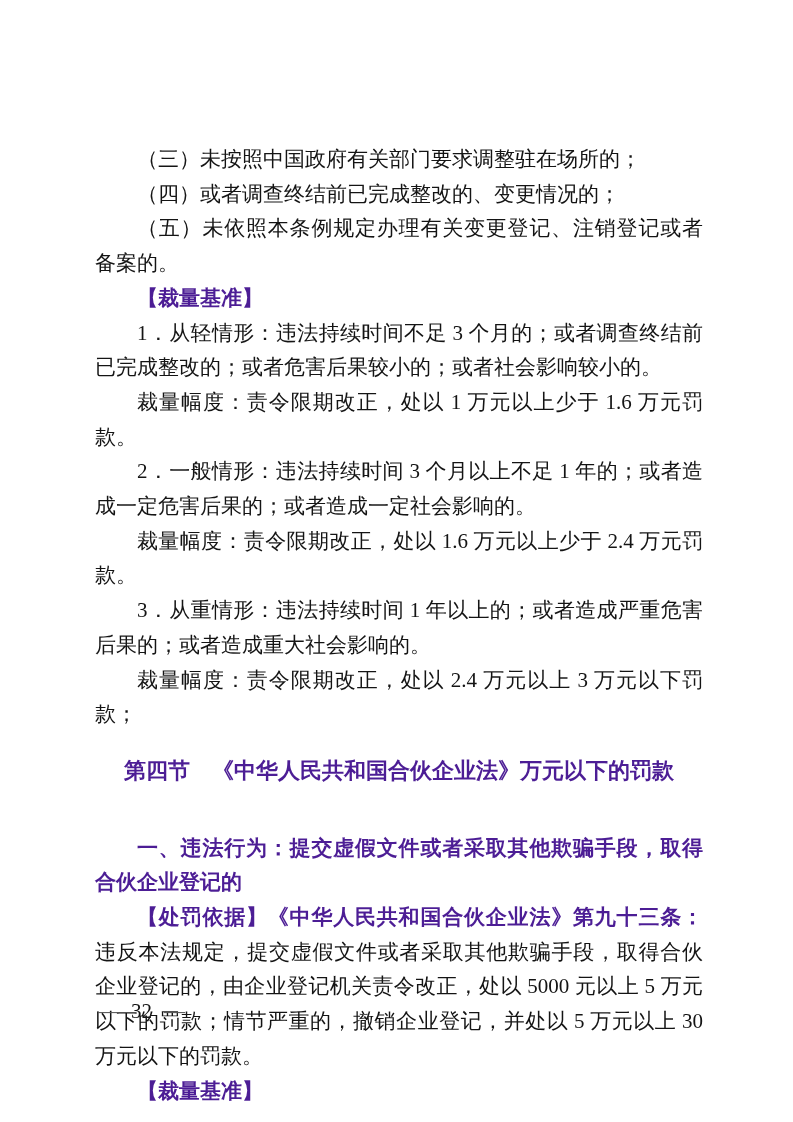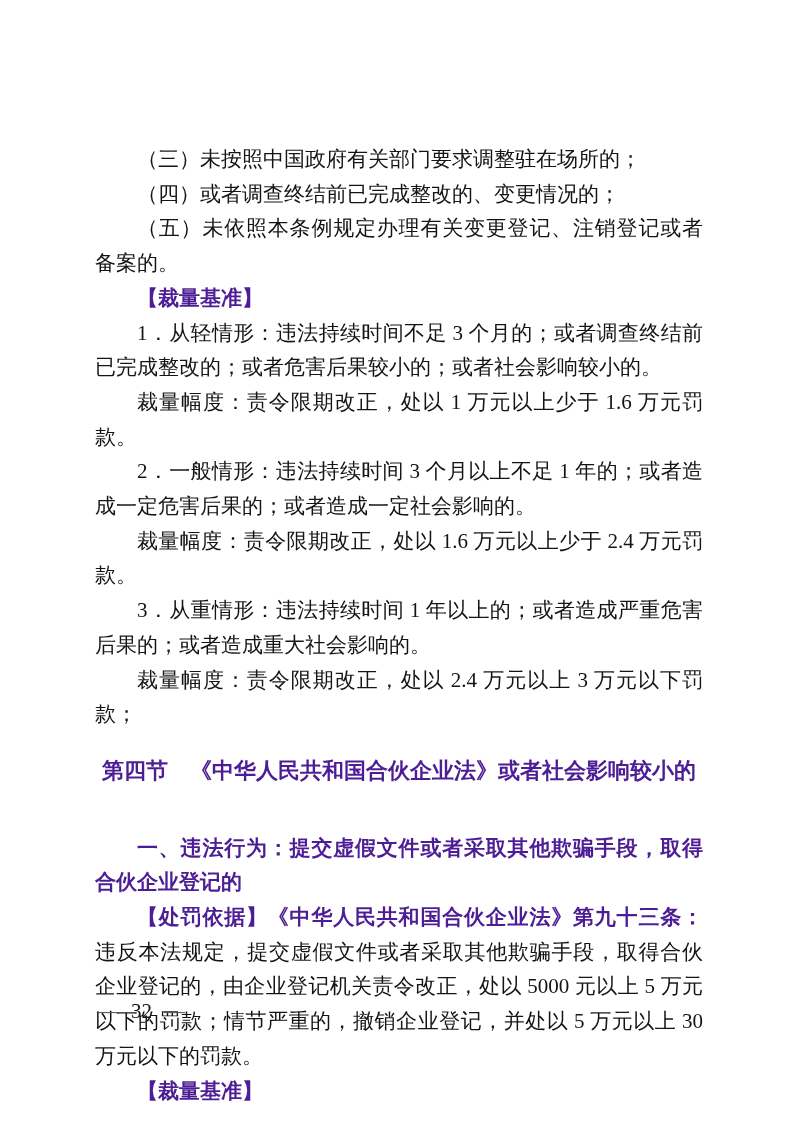--- a/index.html
+++ b/index.html
@@ -66,20 +66,20 @@
       <p class="para indent"><span>（三）未按照中国政府有关部门要求调整驻在场所的；</span></p>
       <p class="para indent"><span>（四）或者调查终结前已完成整改的、变更情况的；</span></p>
       <p class="para indent"><span>（五）未依照本条例规定办理有关变更登记、注销登记或者备案的。</span></p>
       <p class="para indent"><span class="run-bold">【裁量基准】</span></p>
       <p class="para indent"><span>1．从轻情形：违法持续时间不足 3 个月的；或者调查终结前已完成整改的；或者危害后果较小的；或者社会影响较小的。</span></p>
       <p class="para indent"><span>裁量幅度：责令限期改正，处以 1 万元以上少于 1.6 万元罚款。</span></p>
       <p class="para indent"><span>2．一般情形：违法持续时间 3 个月以上不足 1 年的；或者造成一定危害后果的；或者造成一定社会影响的。</span></p>
       <p class="para indent"><span>裁量幅度：责令限期改正，处以 1.6 万元以上少于 2.4 万元罚款。</span></p>
       <p class="para indent"><span>3．从重情形：违法持续时间 1 年以上的；或者造成严重危害后果的；或者造成重大社会影响的。</span></p>
       <p class="para indent"><span>裁量幅度：责令限期改正，处以 2.4 万元以上 3 万元以下罚款；</span></p>
-      <p class="para p-heading"><span class="run-bold">第四节　《中华人民共和国合伙企业法》或者社会影响较小的</span></p>
+      <p class="para p-heading"><span class="run-bold">第四节　《中华人民共和国合伙企业法》万元以下的罚款</span></p>
       <p class="para p-boldbody indent"><span class="run-bold">一、违法行为：提交虚假文件或者采取其他欺骗手段，取得合伙企业登记的</span></p>
       <p class="para indent"><span class="run-bold">【处罚依据】《中华人民共和国合伙企业法》第九十三条：</span><span>违反本法规定，提交虚假文件或者采取其他欺骗手段，取得合伙企业登记的，由企业登记机关责令改正，处以 5000 元以上 5 万元以下的罚款；情节严重的，撤销企业登记，并处以 5 万元以上 30 万元以下的罚款。</span></p>
       <p class="para indent"><span class="run-bold">【裁量基准】</span></p>
     </div>
 
   <div class="footer"><span class="dash">—</span><span class="num">32</span><span class="dash">—</span></div>
 </div>
 
 </body></html>

